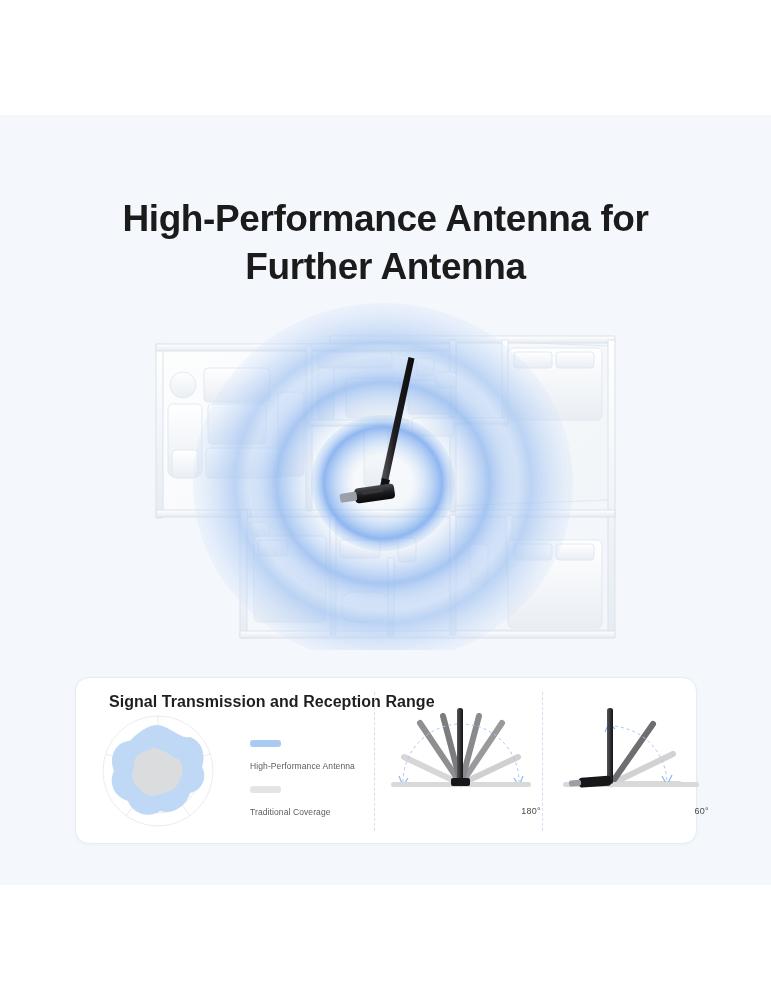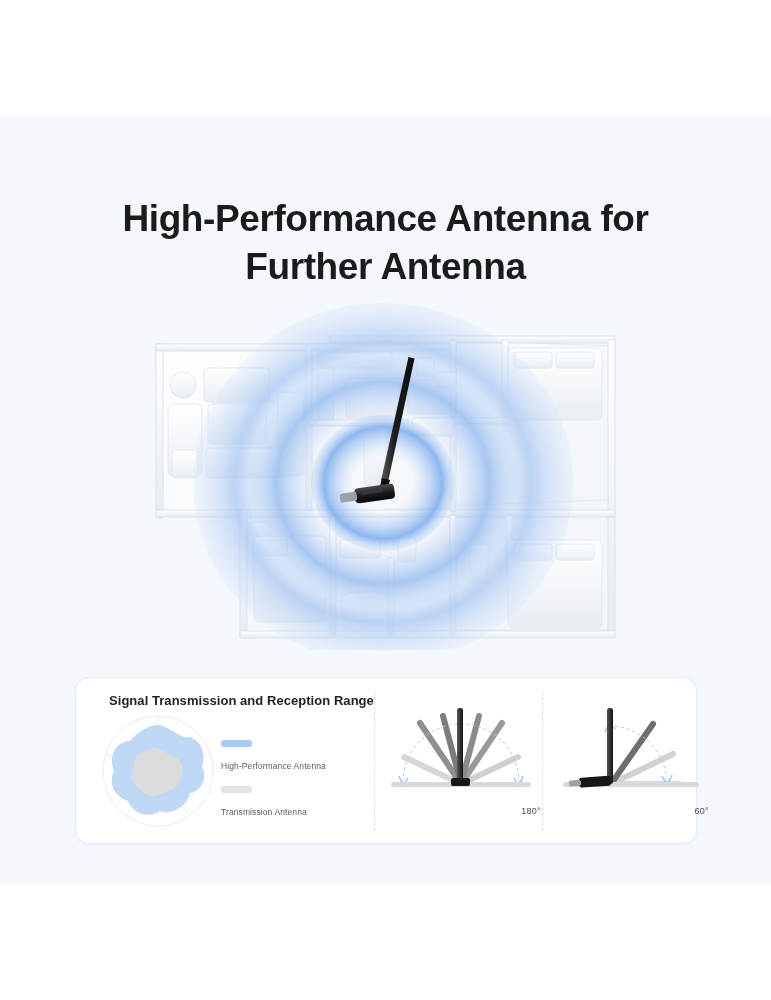--- a/index.html
+++ b/index.html
@@ -34,34 +34,34 @@
 
   
   .info-card{
     position:absolute;left:75px;top:677px;width:622px;height:167px;
     background:#ffffff;border:1px solid #e3ecf7;border-radius:14px;
     box-shadow:0 1px 3px rgba(120,150,190,.05);
     box-sizing:border-box;
   }
   .card-title{
     position:absolute;left:33px;top:15px;
-    font-size:13px;font-weight:700;color:#1f1f1f;letter-spacing:.05px;
+    font-size:16px;font-weight:700;color:#1f1f1f;letter-spacing:.05px;
   }
 
   .divider{
     position:absolute;top:14px;width:0;height:139px;
     border-left:1px dashed #cfe0f3;
   }
   .divider.d1{left:298px;}
   .divider.d2{left:466px;}
 
   
   .radar-block{position:absolute;left:22px;top:33px;width:120px;height:122px;}
   .legend{position:absolute;left:145px;top:62px;width:145px;}
-  .legend-row{margin-bottom:13px;}
+  .legend-row{margin-bottom:13px;margin-left:29px;}
   .swatch{display:block;width:31px;height:7px;border-radius:3px;margin-bottom:8px;}
   .swatch.blue{background:#a9caf2;}
   .swatch.gray{background:#e4e4e4;}
   .legend-label{font-size:8.5px;color:#5c5c5c;letter-spacing:.1px;line-height:11px;}
 
   
   .angle-block{position:absolute;top:20px;width:160px;height:130px;}
   .angle-block.a1{left:305px;}
   .angle-block.a2{left:473px;}
   .angle-caption{
@@ -257,21 +257,21 @@
       </svg>
     </div>
 
     <div class="legend">
       <div class="legend-row">
         <span class="swatch blue"></span>
         <span class="legend-label">High-Performance Antenna</span>
       </div>
       <div class="legend-row">
         <span class="swatch gray"></span>
-        <span class="legend-label">Transmission Antenna</span>
+        <span class="legend-label">Traditional Coverage</span>
       </div>
     </div>
 
     <div class="angle-block a1">
       <svg width="160" height="106" viewBox="0 0 160 106" xmlns="http://www.w3.org/2000/svg">
         <defs>
           <linearGradient id="rodDk" x1="0" y1="0" x2="1" y2="0">
             <stop offset="0%" stop-color="#55555a"></stop>
             <stop offset="100%" stop-color="#131316"></stop>
           </linearGradient>

